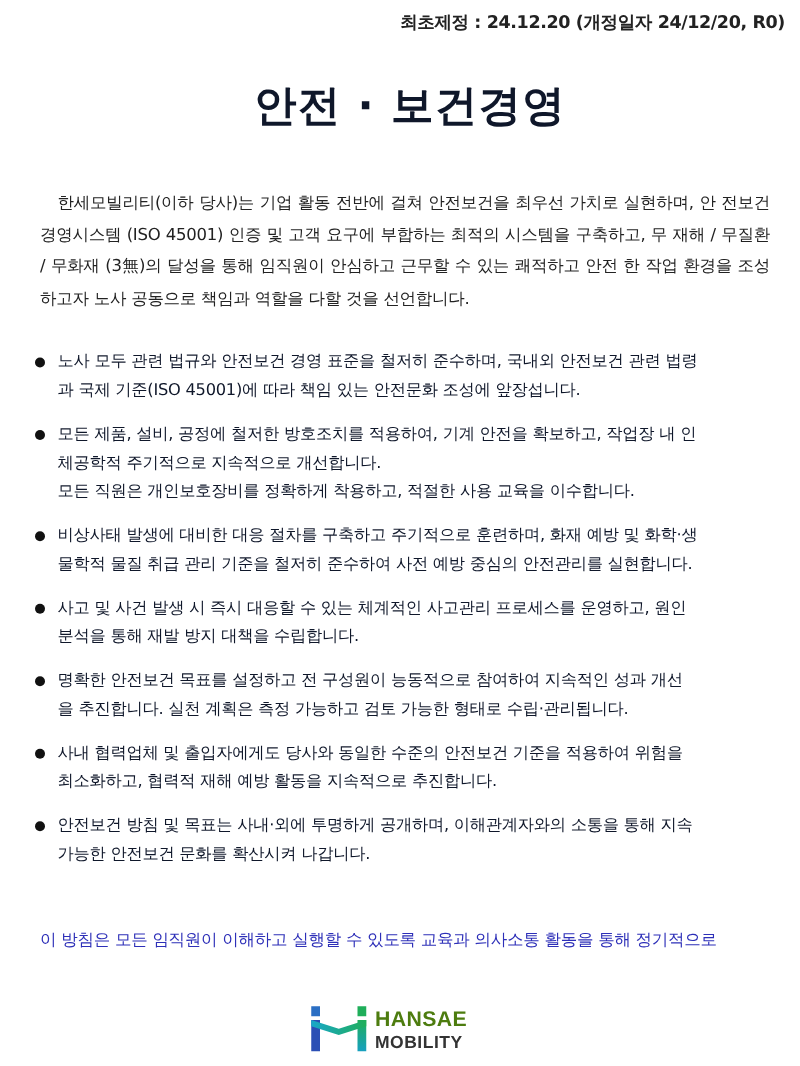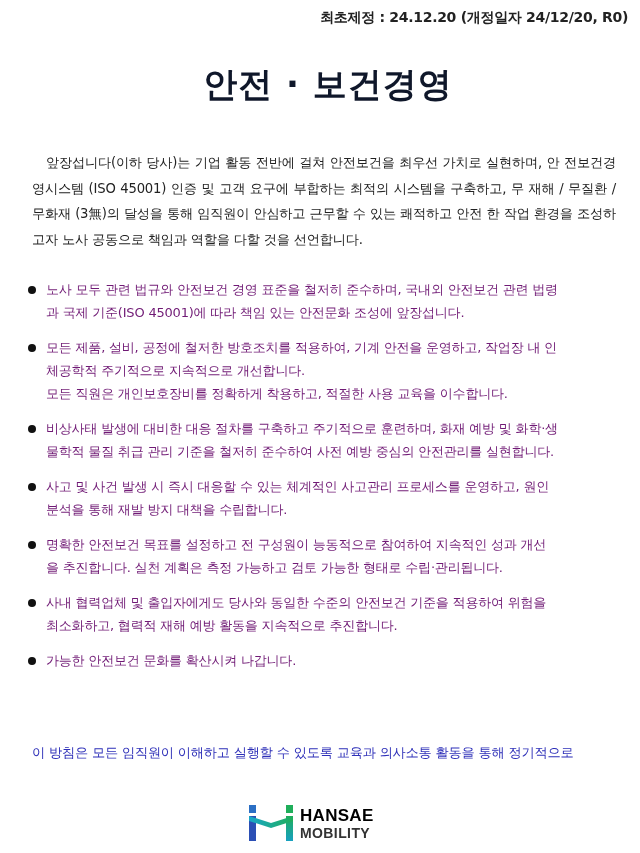--- a/index.html
+++ b/index.html
@@ -22,64 +22,64 @@
     font-size: 13.2px; line-height: 25.5px; color: #222;
     text-align: justify; letter-spacing: -0.2px;
   }
   .intro .lead { display:inline-block; width: 14px; }
   .bullets {
     position: absolute; top: 278px; left: 28px; width: 590px;
     list-style: none; margin: 0; padding: 0;
   }
   .bullets li {
     position: relative; padding-left: 18px;
-    font-size: 13px; line-height: 23px; color: #701a75;
+    font-size: 13px; line-height: 23px; color: #0f172a;
     letter-spacing: -0.2px; margin-bottom: 12px;
   }
   .bullets li .dot {
     position: absolute; left: 0; top: 8px; width: 8px; height: 8px;
     border-radius: 50%; background: #111;
   }
   .bullets li .line { display: block; }
   .closing {
     position: absolute; top: 741px; left: 32px; width: 584px;
     font-size: 13.2px; line-height: 24px; color: #2d2fb8; letter-spacing: -0.2px;
   }
   .closing b { font-weight: bold; }
   .logo {
     position: absolute; top: 803px; left: 248px; height: 40px; display: flex; align-items: center;
   }
   .logo svg { display: block; }
   .logo .words { margin-left: 6px; line-height: 1; }
-  .logo .brand { font-family: "Liberation Sans", sans-serif; font-weight: bold; font-size: 17px; color: #000000; letter-spacing: 0.3px; }
+  .logo .brand { font-family: "Liberation Sans", sans-serif; font-weight: bold; font-size: 17px; color: #4d7c0f; letter-spacing: 0.3px; }
   .logo .sub { font-family: "Liberation Sans", sans-serif; font-weight: bold; font-size: 14px; color: #333; letter-spacing: 0.4px; margin-top: 2px; }
 </style>
 </head>
 <body>
 
 <div class="revision">최초제정 : 24.12.20 (개정일자 24/12/20, R0)</div>
 
 <div class="title">안전 · 보건경영</div>
 
 <div class="intro">
-  <span class="lead"></span><span>앞장섭니다(이하 당사)는 기업 활동 전반에 걸쳐 안전보건을 최우선 가치로 실현하며, 안</span>
+  <span class="lead"></span><span>한세모빌리티(이하 당사)는 기업 활동 전반에 걸쳐 안전보건을 최우선 가치로 실현하며, 안</span>
   <span>전보건경영시스템 (ISO 45001) 인증 및 고객 요구에 부합하는 최적의 시스템을 구축하고, 무</span>
   <span>재해 / 무질환 / 무화재 (3無)의 달성을 통해 임직원이 안심하고 근무할 수 있는 쾌적하고 안전</span>
   <span>한 작업 환경을 조성하고자 노사 공동으로 책임과 역할을 다할 것을 선언합니다.</span>
 </div>
 
 <ul class="bullets">
   <li>
     <span class="dot"></span>
     <span class="line">노사 모두 관련 법규와 안전보건 경영 표준을 철저히 준수하며, 국내외 안전보건 관련 법령</span>
     <span class="line">과 국제 기준(ISO 45001)에 따라 책임 있는 안전문화 조성에 앞장섭니다.</span>
   </li>
   <li>
     <span class="dot"></span>
-    <span class="line">모든 제품, 설비, 공정에 철저한 방호조치를 적용하여, 기계 안전을 운영하고, 작업장 내 인</span>
+    <span class="line">모든 제품, 설비, 공정에 철저한 방호조치를 적용하여, 기계 안전을 확보하고, 작업장 내 인</span>
     <span class="line">체공학적 주기적으로 지속적으로 개선합니다.</span>
     <span class="line">모든 직원은 개인보호장비를 정확하게 착용하고, 적절한 사용 교육을 이수합니다.</span>
   </li>
   <li>
     <span class="dot"></span>
     <span class="line">비상사태 발생에 대비한 대응 절차를 구축하고 주기적으로 훈련하며, 화재 예방 및 화학·생</span>
     <span class="line">물학적 물질 취급 관리 기준을 철저히 준수하여 사전 예방 중심의 안전관리를 실현합니다.</span>
   </li>
   <li>
     <span class="dot"></span>
@@ -91,20 +91,21 @@
     <span class="line">명확한 안전보건 목표를 설정하고 전 구성원이 능동적으로 참여하여 지속적인 성과 개선</span>
     <span class="line">을 추진합니다. 실천 계획은 측정 가능하고 검토 가능한 형태로 수립·관리됩니다.</span>
   </li>
   <li>
     <span class="dot"></span>
     <span class="line">사내 협력업체 및 출입자에게도 당사와 동일한 수준의 안전보건 기준을 적용하여 위험을</span>
     <span class="line">최소화하고, 협력적 재해 예방 활동을 지속적으로 추진합니다.</span>
   </li>
   <li>
     <span class="dot"></span>
+    <span class="line">안전보건 방침 및 목표는 사내·외에 투명하게 공개하며, 이해관계자와의 소통을 통해 지속</span>
     <span class="line">가능한 안전보건 문화를 확산시켜 나갑니다.</span>
   </li>
 </ul>
 
 <div class="closing">
   <div>이 방침은 모든 임직원이 이해하고 실행할 수 있도록 교육과 의사소통 활동을 통해 정기적으로</div>
 </div>
 
 <div class="logo">
   <svg width="46" height="38" viewBox="0 0 46 38">

